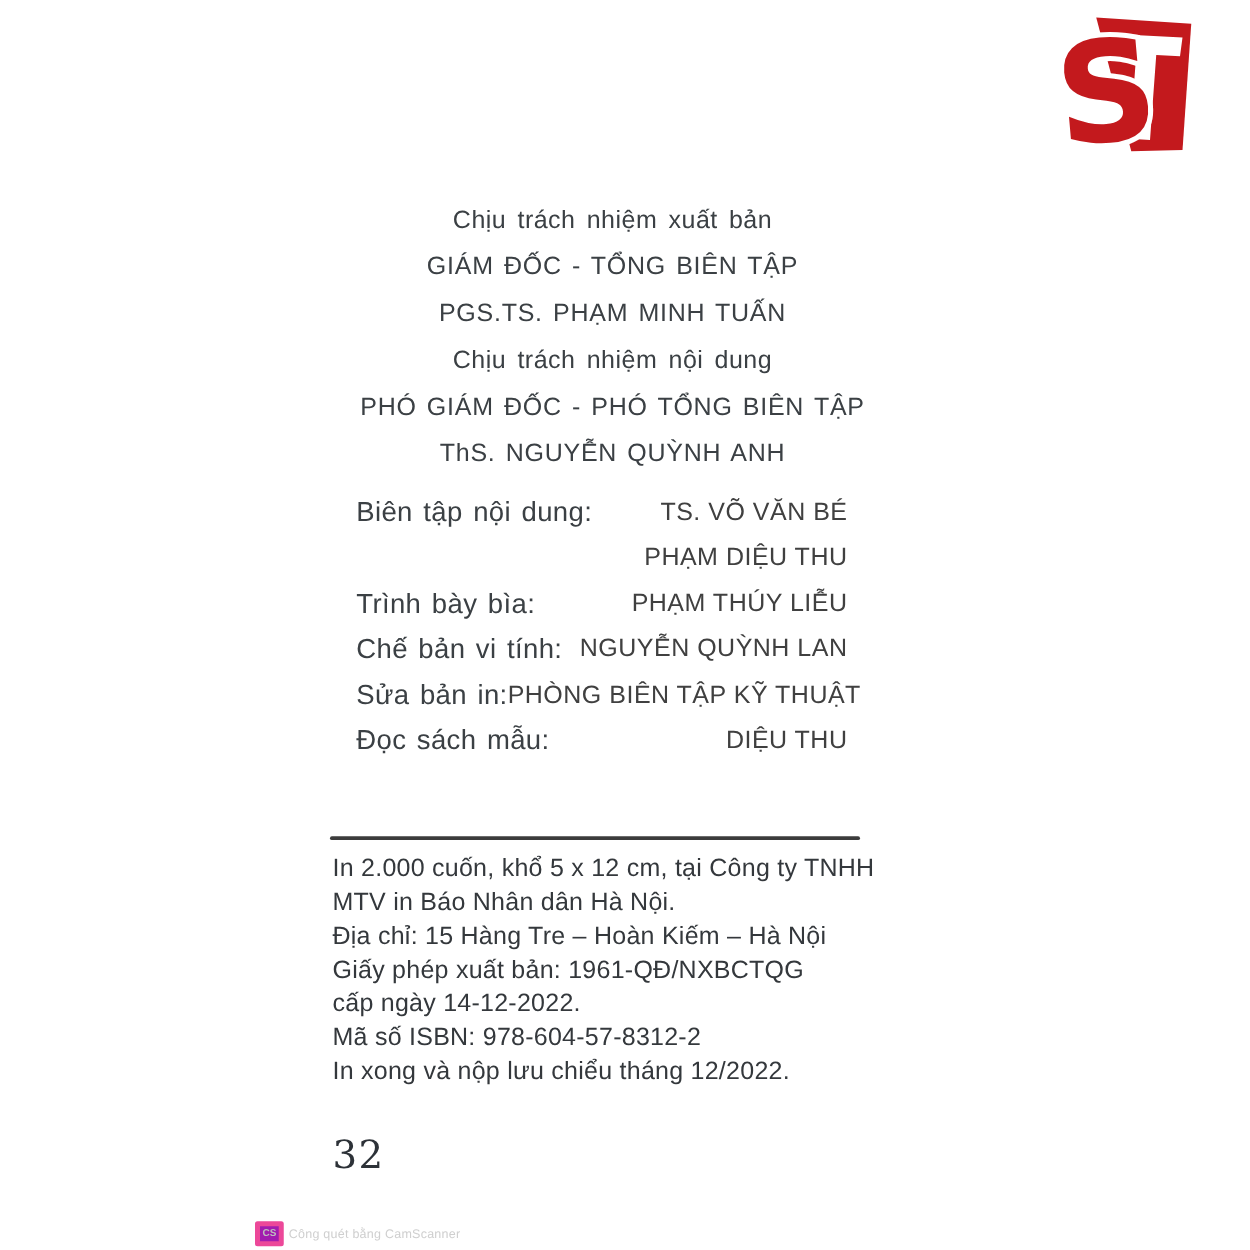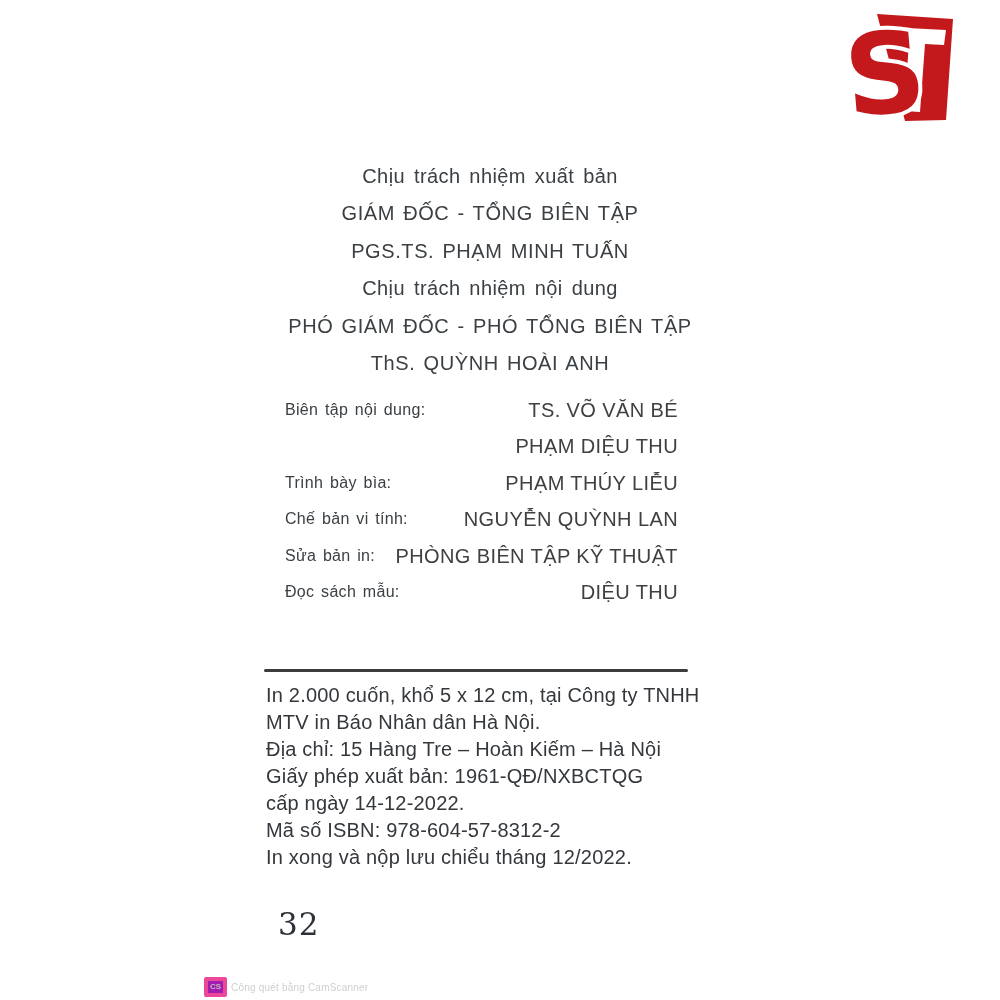--- a/index.html
+++ b/index.html
@@ -28,21 +28,21 @@
   .resp-line.caps{letter-spacing:.6px;word-spacing:2px;}
 
   
   .credits{
     position:absolute;left:285px;top:392px;width:393px;
   }
   .credit-row{
     display:flex;justify-content:space-between;
     height:36.4px;line-height:36.4px;white-space:nowrap;
   }
-  .credit-label{font-size:16px;letter-spacing:.3px;word-spacing:2px;color:#3b4044;}
+  .credit-label{font-size:22px;letter-spacing:.3px;word-spacing:2px;color:#3b4044;}
   .credit-value{font-size:20px;letter-spacing:.4px;color:#404040;margin-left:auto;}
 
   
   .divider{
     position:absolute;left:264px;top:669px;width:424px;height:3px;
     background:#3c3c3c;border-radius:2px;
   }
 
   
   .print-block{
@@ -50,21 +50,21 @@
   }
   .print-line{
     font-size:20px;line-height:27px;letter-spacing:.2px;
     color:#34383c;white-space:nowrap;
   }
 
   
   .page-number{
     position:absolute;left:266px;top:906px;
     font-family:"DejaVu Serif", serif;
-    font-size:31px;color:#2d3238;letter-spacing:1px;margin-left:12px;
+    font-size:31px;color:#2d3238;letter-spacing:1px;
   }
 
   
   .watermark{
     position:absolute;left:204px;top:977px;
     display:flex;align-items:center;gap:4px;
   }
   .cs-icon{
     width:15px;height:12px;border:4px solid #ec4899;border-radius:2px;
     font-size:8px;line-height:12px;text-align:center;color:#bdbdbd;
@@ -87,21 +87,21 @@
       <text x="2" y="107" font-family="DejaVu Sans, sans-serif" font-size="112" font-weight="bold" fill="#c3191d" stroke="#ffffff" stroke-width="8" style="paint-order:stroke" transform="rotate(-5 40 70)">S</text>
     </svg>
   </div>
 
   <div class="resp-block">
     <div class="resp-line">Chịu trách nhiệm xuất bản</div>
     <div class="resp-line caps">GIÁM ĐỐC - TỔNG BIÊN TẬP</div>
     <div class="resp-line caps">PGS.TS. PHẠM MINH TUẤN</div>
     <div class="resp-line">Chịu trách nhiệm nội dung</div>
     <div class="resp-line caps">PHÓ GIÁM ĐỐC - PHÓ TỔNG BIÊN TẬP</div>
-    <div class="resp-line caps">ThS. QUỲNH HOÀI ANH</div>
+    <div class="resp-line caps">ThS. NGUYỄN QUỲNH ANH</div>
   </div>
 
   <div class="credits">
     <div class="credit-row">
       <span class="credit-label">Biên tập nội dung:</span>
       <span class="credit-value">TS. VÕ VĂN BÉ</span>
     </div>
     <div class="credit-row">
       <span class="credit-label"></span>
       <span class="credit-value">PHẠM DIỆU THU</span>

